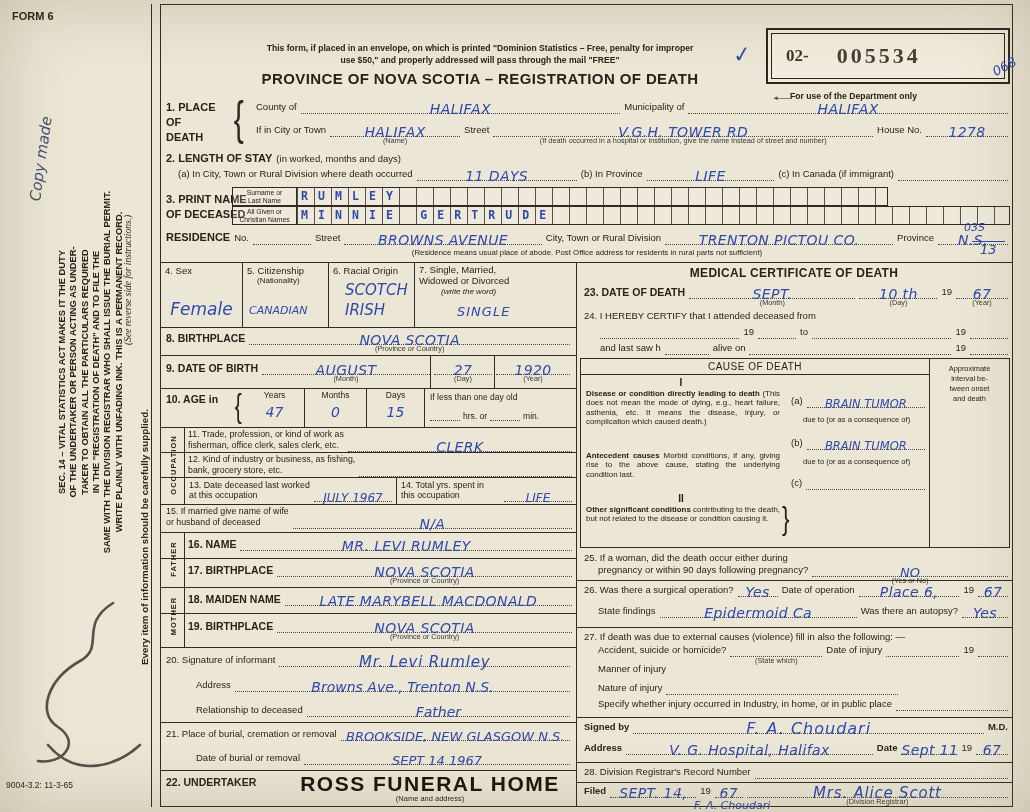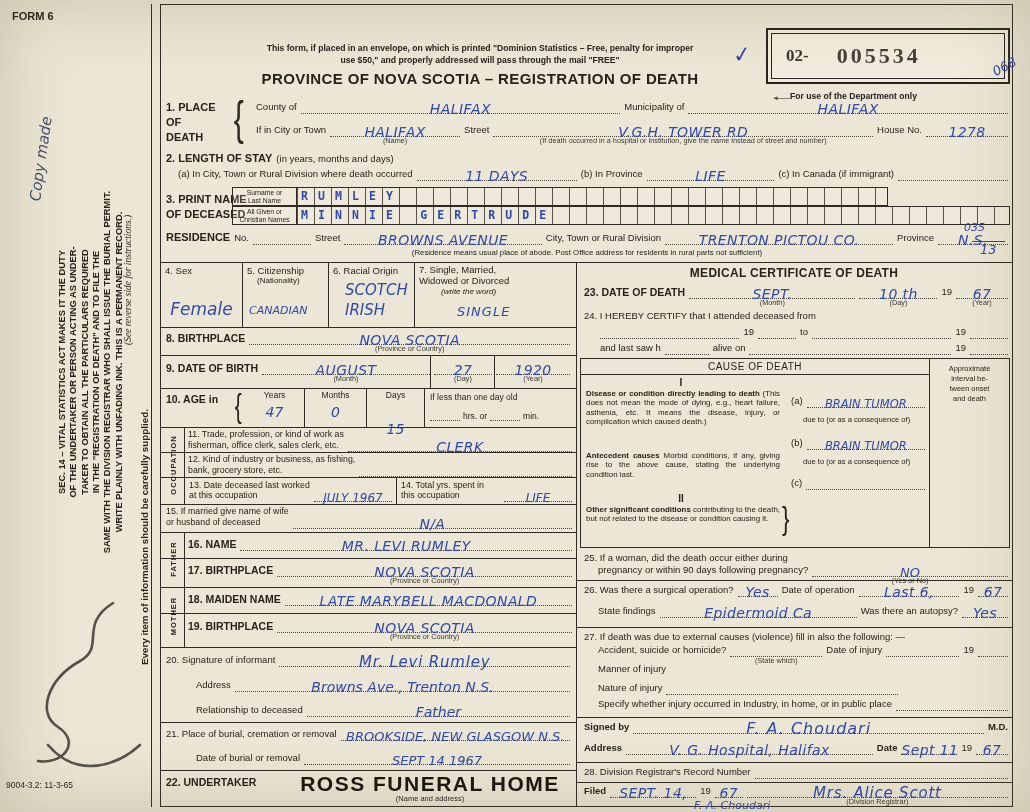--- a/index.html
+++ b/index.html
@@ -83,21 +83,21 @@
     <span class="l">If in City or Town</span>
     <span class="f" style="width:130px"><span class="hw sc">HALIFAX</span><span class="sub">(Name)</span></span>
     <span class="l">Street</span>
     <span class="f g"><span class="hw sc">V.G.H. TOWER RD</span><span class="sub">(If death occurred in a hospital or institution, give the name instead of street and number)</span></span>
     <span class="l">House No.</span>
     <span class="f" style="width:82px"><span class="hw sc">1278</span></span>
   </div>
 
   <div class="r" style="left:166px;top:152px;width:842px">
     <span class="l b" style="font-size:11px">2. LENGTH OF STAY</span>
-    <span class="l">(in years, months and days)</span>
+    <span class="l">(in worked, months and days)</span>
   </div>
   <div class="r" style="left:178px;top:168px;width:830px">
     <span class="l">(a) In City, Town or Rural Division where death occurred</span>
     <span class="f g"><span class="hw sc">11 DAYS</span></span>
     <span class="l">(b) In Province</span>
     <span class="f g"><span class="hw sc">LIFE</span></span>
     <span class="l">(c) In Canada (if immigrant)</span>
     <span class="f" style="width:110px"><span class="hw sc"></span></span>
   </div>
 
@@ -182,21 +182,21 @@
     <div class="cell br" style="width:60px;text-align:center">
       <div style="font-size:8.5px;margin-top:2px">Years</div>
       <div class="hw" style="font-size:14px;margin-top:5px">47</div>
     </div>
     <div class="cell br" style="width:62px;text-align:center">
       <div style="font-size:8.5px;margin-top:2px">Months</div>
       <div class="hw" style="font-size:14px;margin-top:5px">0</div>
     </div>
     <div class="cell br" style="width:58px;text-align:center">
       <div style="font-size:8.5px;margin-top:2px">Days</div>
-      <div class="hw" style="font-size:14px;margin-top:22px">15</div>
+      <div class="hw" style="font-size:14px;margin-top:5px">15</div>
     </div>
     <div class="cell" style="flex:1;padding:4px 5px;font-size:8.5px">
       <div>If less than one day old</div>
       <div style="display:flex;align-items:flex-end;gap:3px;margin-top:6px">
         <span class="f" style="width:30px"></span>
         <span style="font-size:8.5px">hrs. or</span>
         <span class="f" style="width:30px"></span>
         <span style="font-size:8.5px">min.</span>
       </div>
     </div>
@@ -361,21 +361,21 @@
       <span class="f g"><span class="hw" style="font-size:13px">NO</span><span class="sub">(Yes or No)</span></span>
     </div>
   </div>
 
   <div class="hl" style="left:576px;top:580px;width:436px"></div>
   <div class="abs" style="left:584px;top:584px;width:424px;height:43px">
     <div class="r" style="left:0;top:0;width:424px">
       <span class="l">26. Was there a surgical operation?</span>
       <span class="f" style="width:40px"><span class="hw sc">Yes</span></span>
       <span class="l">Date of operation</span>
-      <span class="f g"><span class="hw sc">Last 6,</span></span>
+      <span class="f g"><span class="hw sc">Place 6,</span></span>
       <span class="l">19</span>
       <span class="f" style="width:30px"><span class="hw sc">67</span></span>
     </div>
     <div class="r" style="left:14px;top:21px;width:410px">
       <span class="l">State findings</span>
       <span class="f g"><span class="hw sc">Epidermoid Ca</span></span>
       <span class="l">Was there an autopsy?</span>
       <span class="f" style="width:46px"><span class="hw sc">Yes</span></span>
     </div>
   </div>

